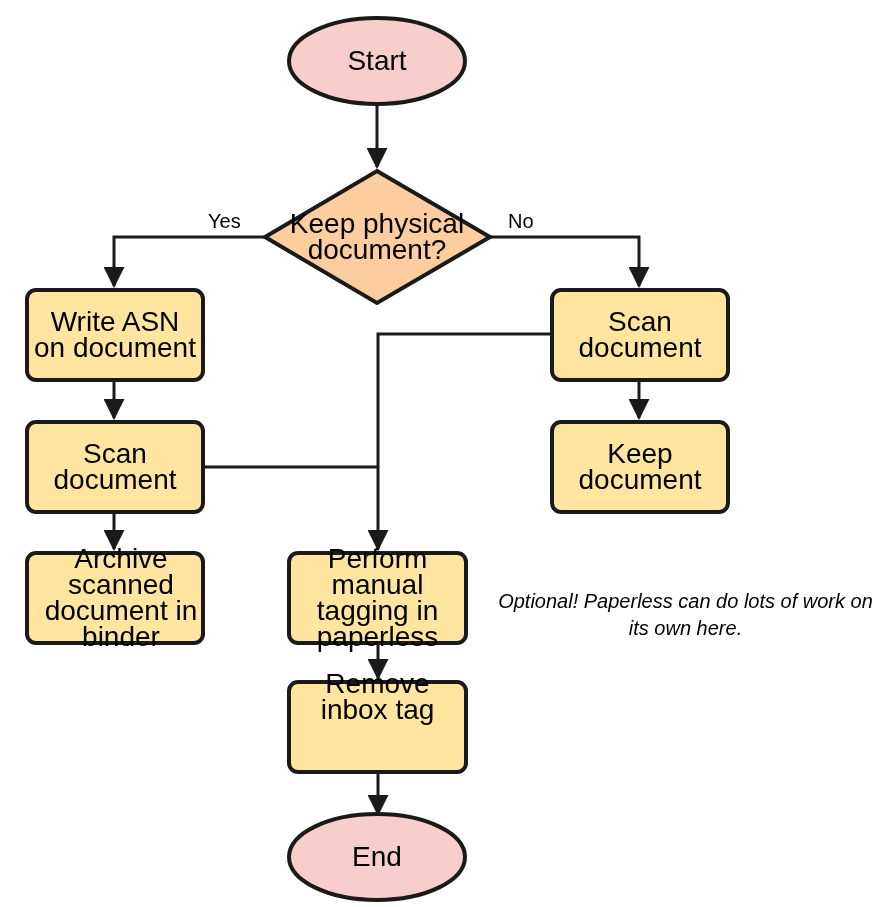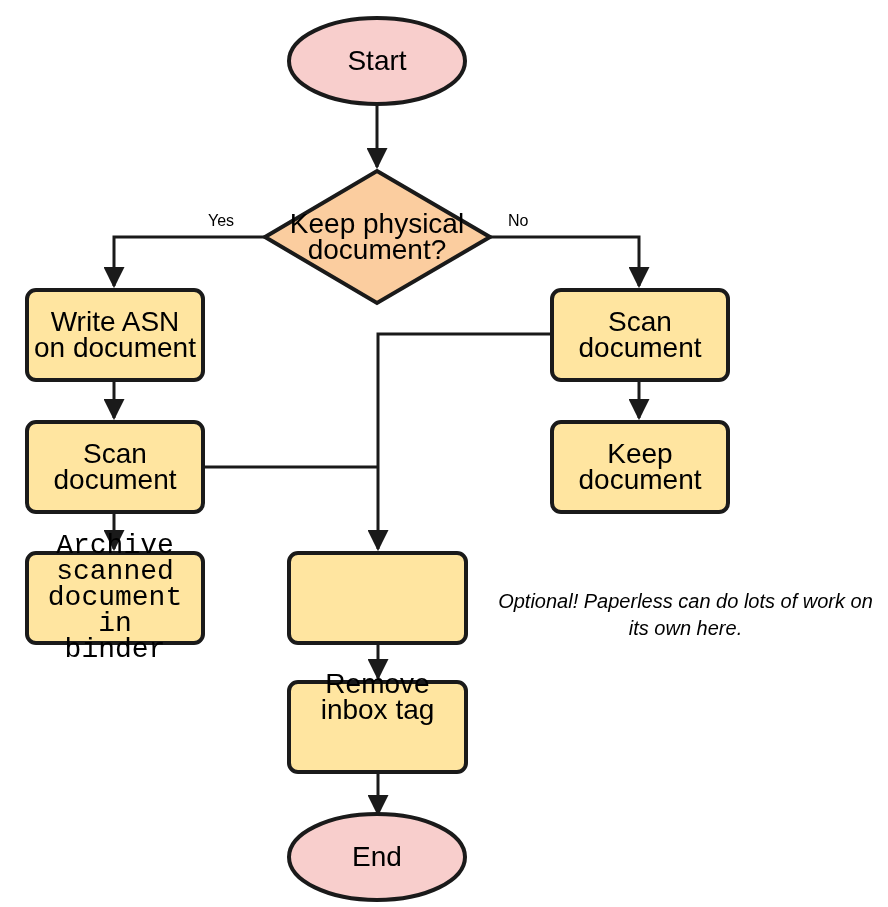--- a/index.html
+++ b/index.html
@@ -35,21 +35,21 @@
     font-family: "Liberation Sans", sans-serif;
     font-size: 28px;
     line-height: 26px;
     white-space: pre-line;
     pointer-events: none;
   }
   .edge-label {
     position: absolute;
     color: #000000;
     font-family: "Liberation Sans", sans-serif;
-    font-size: 16px;
+    font-size: 20px;
     line-height: 22px;
     white-space: pre;
   }
   .annotation {
     position: absolute;
     color: #000000;
     font-family: "Liberation Sans", sans-serif;
     font-style: italic;
     font-size: 20px;
     line-height: 27px;
@@ -118,28 +118,31 @@
   <div class="node-label" style="left:289px; top:18px; width:176px; height:86px;">Start</div>
 
   <div class="node-label" style="left:277px; top:198px; width:200px; height:78px;">Keep physical
 document?</div>
 
   <div class="node-label" style="left:27px; top:290px; width:176px; height:90px;">Write ASN
 on document</div>
 
   <div class="node-label" style="left:27px; top:422px; width:176px; height:90px;">Scan document</div>
 
-  <div class="node-label" style="left:27px; top:553px; width:176px; height:90px;font-family:Liberation Mono, monospace;">Archive scanned
+  <div class="node-label" style="left:33px; top:553px; width:176px; height:90px;">Archive scanned
 document in
 binder</div>
 
   <div class="node-label" style="left:552px; top:422px; width:176px; height:90px;">Keep document</div>
 
   <div class="node-label" style="left:552px; top:290px; width:176px; height:90px;">Scan document</div>
 
+  <div class="node-label" style="left:289px; top:553px; width:177px; height:90px;">Perform manual
+tagging in
+paperless</div>
 
   <div class="node-label" style="left:289px; top:652px; width:177px; height:90px;">Remove
 inbox tag</div>
 
   <div class="node-label" style="left:289px; top:814px; width:176px; height:86px;">End</div>
 
   <div class="edge-label" style="left:208px; top:210px;">Yes</div>
 
   <div class="edge-label" style="left:508px; top:210px;">No</div>
 

